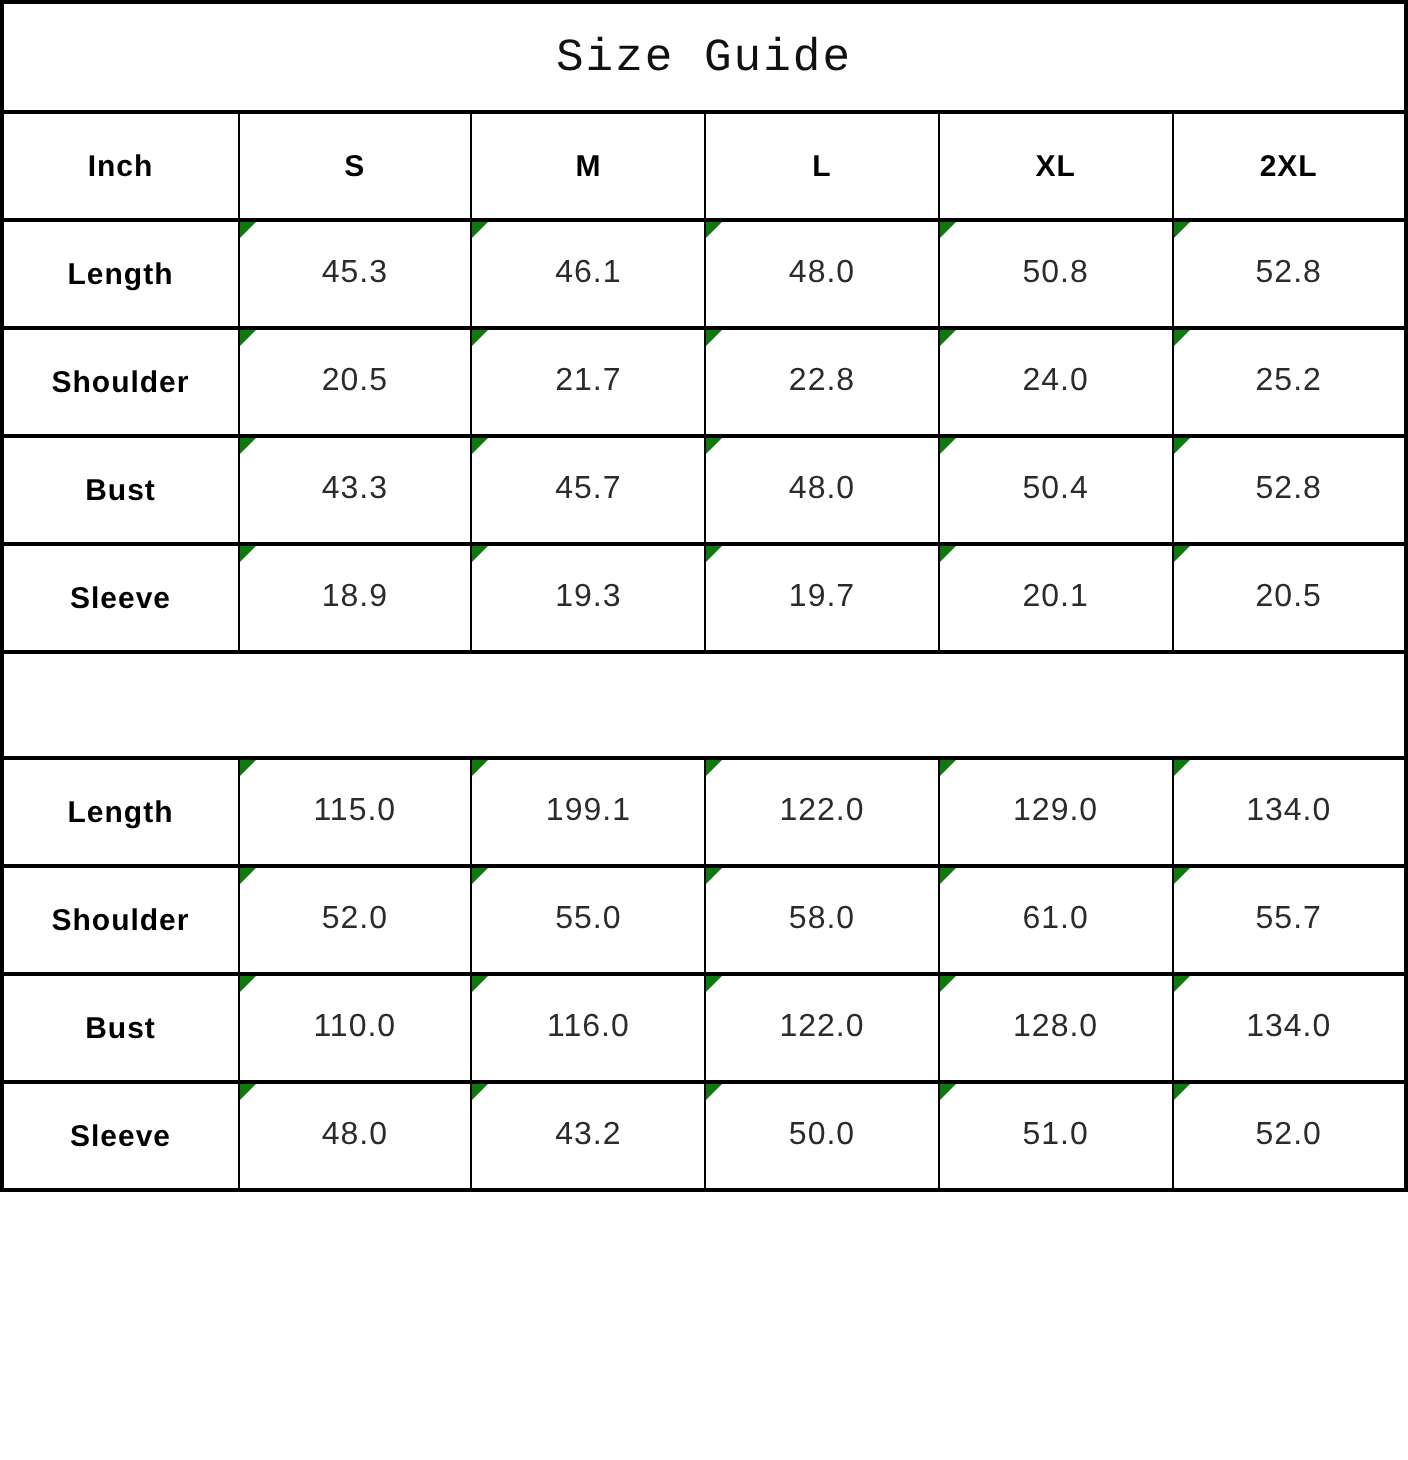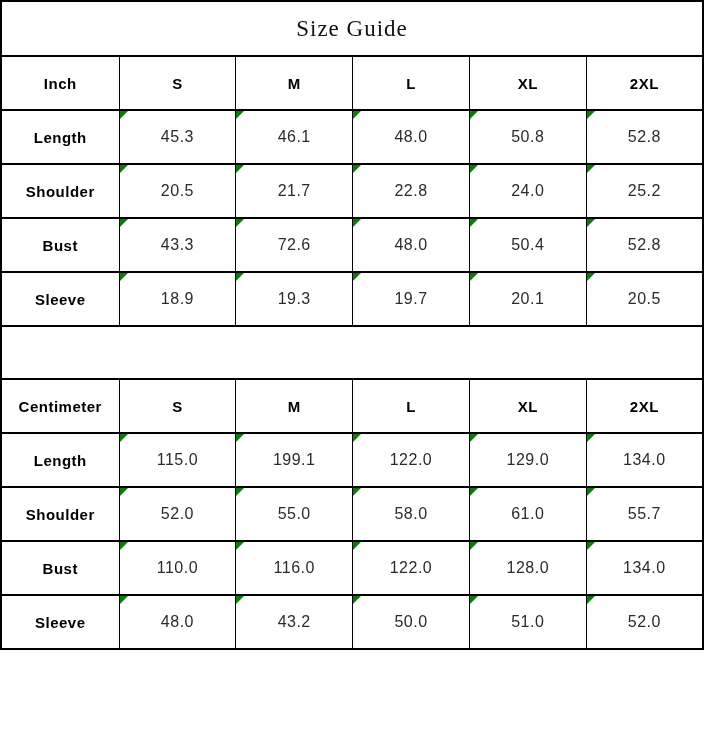--- a/index.html
+++ b/index.html
@@ -25,21 +25,21 @@
     border-top-width: 2px;
     border-bottom-width: 2px;
     text-align: center;
     vertical-align: middle;
     padding: 0;
     position: relative;
     overflow: hidden;
   }
   tr.title-row td {
     height: 53px;
-    font-family: Liberation Serif, serif;
+    font-family: Liberation Mono, monospace;
     font-size: 23px;
     letter-spacing: 1px;
     color: #111111;
     text-align: center;
   }
   tr.head-row { height: 54px; margin-top: 34px; }
   tr.head-row th {
     font-size: 15px;
     font-weight: bold;
     letter-spacing: 0.5px;
@@ -118,47 +118,39 @@
       <td class="val-cell"><span class="flag"></span><span>20.5</span></td>
       <td class="val-cell"><span class="flag"></span><span>21.7</span></td>
       <td class="val-cell"><span class="flag"></span><span>22.8</span></td>
       <td class="val-cell"><span class="flag"></span><span>24.0</span></td>
       <td class="val-cell"><span class="flag"></span><span>25.2</span></td>
     </tr>
 
     <tr class="data-row">
       <td class="label-cell">Bust</td>
       <td class="val-cell"><span class="flag"></span><span>43.3</span></td>
-      <td class="val-cell"><span class="flag"></span><span>72.6</span></td>
+      <td class="val-cell"><span class="flag"></span><span>45.7</span></td>
       <td class="val-cell"><span class="flag"></span><span>48.0</span></td>
       <td class="val-cell"><span class="flag"></span><span>50.4</span></td>
       <td class="val-cell"><span class="flag"></span><span>52.8</span></td>
     </tr>
 
     <tr class="data-row">
       <td class="label-cell">Sleeve</td>
       <td class="val-cell"><span class="flag"></span><span>18.9</span></td>
       <td class="val-cell"><span class="flag"></span><span>19.3</span></td>
       <td class="val-cell"><span class="flag"></span><span>19.7</span></td>
       <td class="val-cell"><span class="flag"></span><span>20.1</span></td>
       <td class="val-cell"><span class="flag"></span><span>20.5</span></td>
     </tr>
 
     <tr class="gap-row">
       <td colspan="6"></td>
     </tr>
 
-    <tr class="head-row">
-      <th>Centimeter</th>
-      <th>S</th>
-      <th>M</th>
-      <th>L</th>
-      <th>XL</th>
-      <th>2XL</th>
-    </tr>
 
     <tr class="data-row">
       <td class="label-cell">Length</td>
       <td class="val-cell"><span class="flag"></span><span>115.0</span></td>
       <td class="val-cell"><span class="flag"></span><span>199.1</span></td>
       <td class="val-cell"><span class="flag"></span><span>122.0</span></td>
       <td class="val-cell"><span class="flag"></span><span>129.0</span></td>
       <td class="val-cell"><span class="flag"></span><span>134.0</span></td>
     </tr>
 

